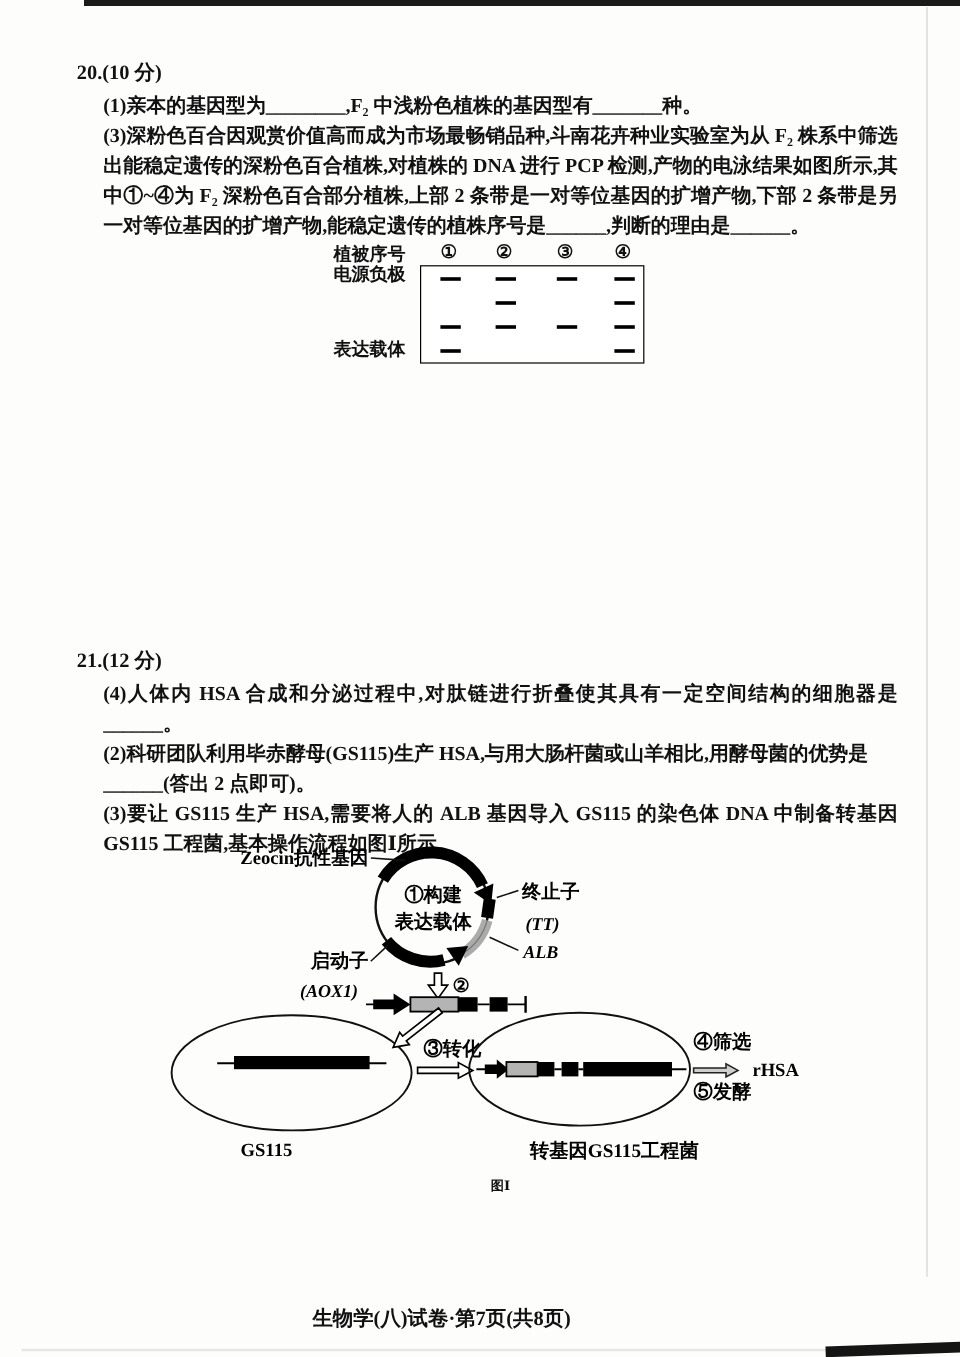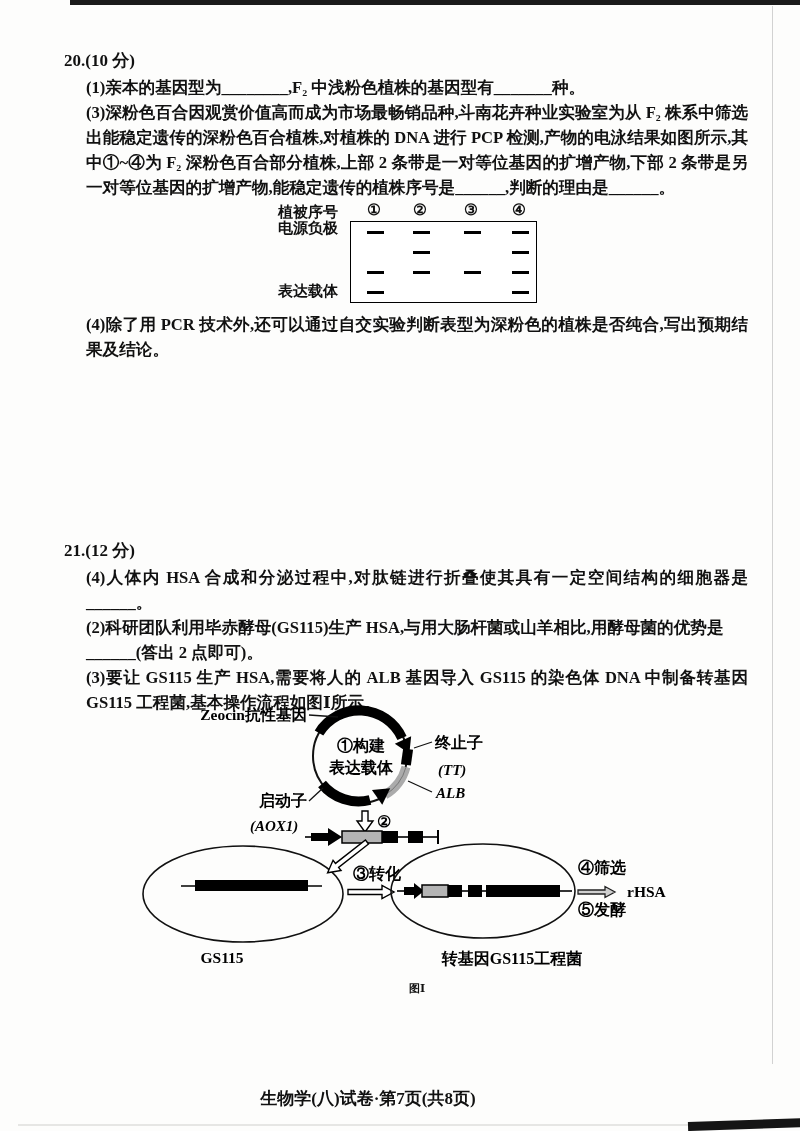--- a/index.html
+++ b/index.html
@@ -67,21 +67,20 @@
           <div class="band" style="left: 62px; top: 49px;"></div>
           <div class="band" style="left: 113px; top: 9px;"></div>
           <div class="band" style="left: 113px; top: 49px;"></div>
           <div class="band" style="left: 161px; top: 9px;"></div>
           <div class="band" style="left: 161px; top: 29px;"></div>
           <div class="band" style="left: 161px; top: 49px;"></div>
           <div class="band" style="left: 161px; top: 69px;"></div>
         </div>
     </div>
 
-    <p class="para">(4)除了用 PCR 技术外,还可以通过自交实验判断表型为深粉色的植株是否纯合,写出预期结果及结论。</p>
   </section>
 
   <section class="qsec q21">
     <p class="qnum">21.(12 分)</p>
     <p class="para">(4)人体内 HSA 合成和分泌过程中,对肽链进行折叠使其具有一定空间结构的细胞器是______。</p>
     <p class="para">(2)科研团队利用毕赤酵母(GS115)生产 HSA,与用大肠杆菌或山羊相比,用酵母菌的优势是</p>
     <p class="para">______(答出 2 点即可)。</p>
     <p class="para">(3)要让 GS115 生产 HSA,需要将人的 ALB 基因导入 GS115 的染色体 DNA 中制备转基因 GS115 工程菌,基本操作流程如图Ⅰ所示。</p>
 
     <svg class="fig1" width="684" height="278" viewBox="0 0 684 278">

